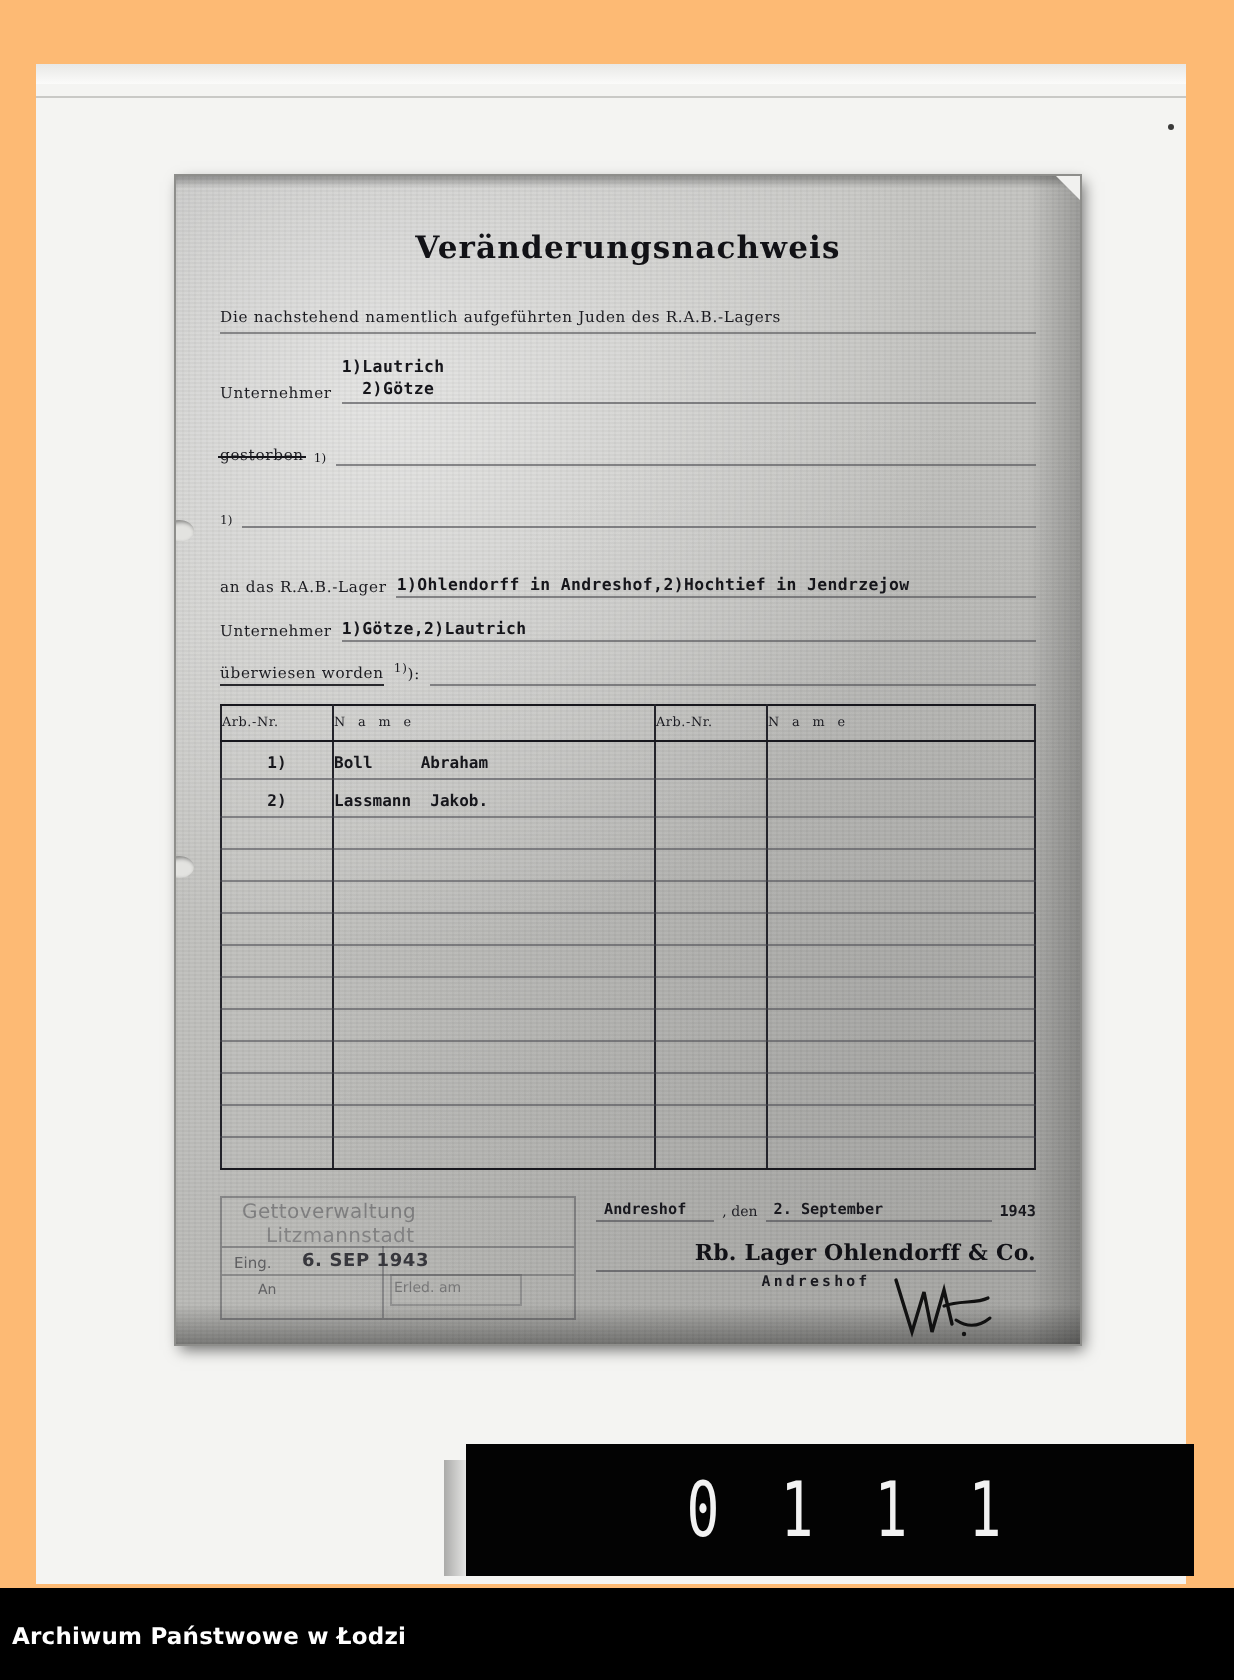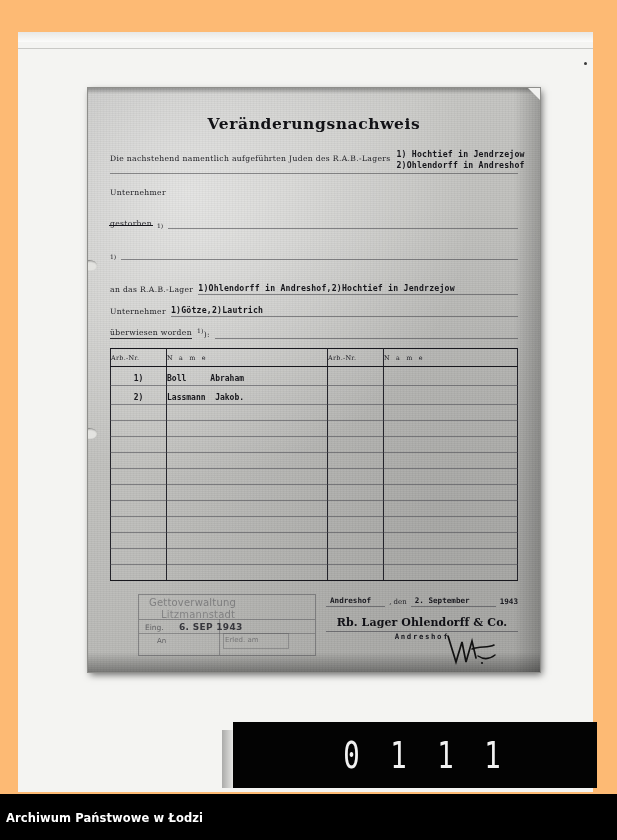--- a/index.html
+++ b/index.html
@@ -142,21 +142,20 @@
   td.name{padding-left:12px;margin-top:36px;}
   .cellnum{font-family:"DejaVu Sans Mono",monospace;font-weight:bold;font-size:8px;color:#17171c;}
   .cellname{font-family:"DejaVu Sans Mono",monospace;font-weight:bold;font-size:8px;color:#17171c;white-space:pre;}
 
   
   .footer{display:flex;margin-top:13px;gap:10px;}
   .stampbox{
     position:relative;width:176px;height:60px;
     border:1px solid rgba(60,60,66,.5);
     opacity:.86;
-    margin-left:28px;
   }
   .stamp-l1{
     position:absolute;left:10px;top:2px;font-family:"DejaVu Sans",sans-serif;
     font-size:10px;color:rgba(45,45,52,.48);letter-spacing:.2px;white-space:nowrap;
   }
   .stamp-l2{
     position:absolute;left:22px;top:14px;font-family:"DejaVu Sans",sans-serif;
     font-size:10px;color:rgba(45,45,52,.44);letter-spacing:.2px;white-space:nowrap;
   }
   .stamp-eing{
@@ -187,21 +186,21 @@
     border-bottom:1px solid rgba(70,70,76,.6);padding:0 14px 1px 4px;
   }
   .placeline .den{font-family:"DejaVu Serif",serif;font-size:7px;color:#1d1d23;padding-bottom:1px;}
   .placeline .dt{
     font-family:"DejaVu Sans Mono",monospace;font-weight:bold;font-size:7.6px;color:#18181e;
     border-bottom:1px solid rgba(70,70,76,.6);padding:0 6px 1px 4px;flex:1;
   }
   .placeline .yr{font-family:"DejaVu Sans Mono",monospace;font-weight:bold;font-size:7.6px;color:#18181e;padding-bottom:1px;}
 
   .company{
-    text-align:center;font-family:"DejaVu Serif",serif;font-weight:bold;
+    text-align:right;font-family:"DejaVu Serif",serif;font-weight:bold;
     font-size:11px;color:#111116;margin-top:9px;letter-spacing:.1px;
   }
   .sigline{height:1px;background:rgba(70,70,76,.6);margin-top:2px;}
   .stamp2{text-align:center;margin-top:1px;line-height:1.18;}
   .stamp2 .s1{font-family:"DejaVu Sans Mono",monospace;font-weight:bold;font-size:7.4px;letter-spacing:1.6px;color:#1a1a20;}
 
   .signature{
     position:absolute;right:18px;top:38px;width:58px;height:38px;
     pointer-events:none;
   }
@@ -259,27 +258,29 @@
     <div class="inner">
 
       <div style="position:relative;">
         <span class="handnum">4</span>
       </div>
 
       <h1 class="title">Veränderungsnachweis</h1>
 
       <div class="l1">
         <span class="lbl">Die nachstehend namentlich aufgeführten Juden des R.A.B.-Lagers</span>
-        <span class="tw">1) Hochtief in Jendrzejow
-2)Ohlendorff in Andreshof</span>
       </div>
       <div class="underline-full"></div>
 
       <div class="fieldrow">
         <span class="lbl">Unternehmer</span>
+        <span class="fill">
+            <span class="tw stack2">1)Lautrich
+  2)Götze</span>
+          </span>
       </div>
 
 
       <div class="gap-a"></div>
 
       <div class="fieldrow">
         <span class="lbl struck">gestorben</span>
         <span class="sup">1)</span>
         <span class="fill"></span>
       </div>

